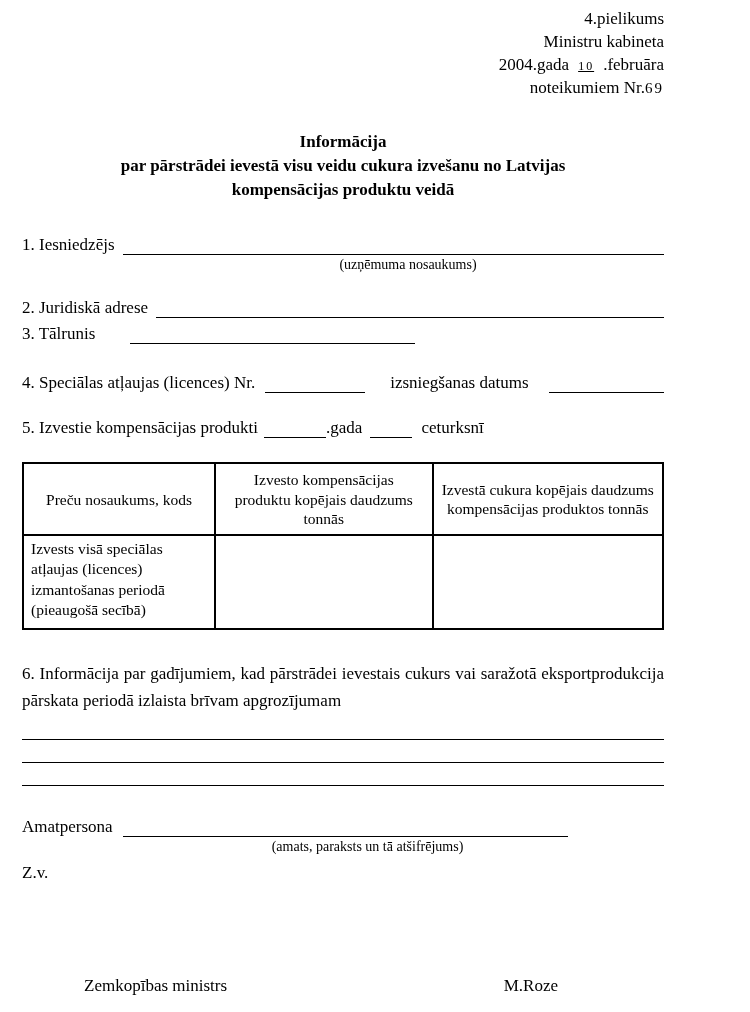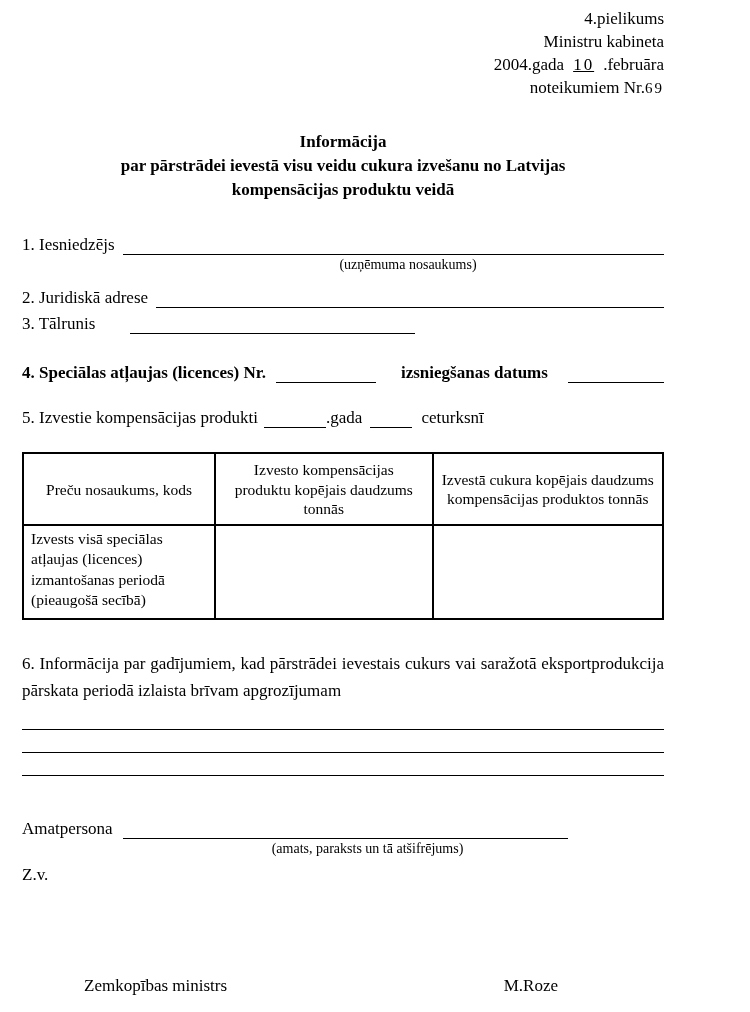--- a/index.html
+++ b/index.html
@@ -10,35 +10,35 @@
     padding: 8px 22px 0 22px;
     background: #ffffff;
     color: #000000;
     font-family: "Liberation Serif", serif;
     font-size: 17px;
     display: flex;
     flex-direction: column;
     overflow: hidden;
   }
   .header-block { text-align: right; line-height: 1.35; }
-  .inserted { font-size: 17px; margin: 0 9px; letter-spacing: 2px; text-decoration: underline; }
+  .inserted { font-size: 12px; margin: 0 9px; letter-spacing: 2px; text-decoration: underline; }
   .inserted-num { font-size: 15px; letter-spacing: 2px; }
   .title-block { text-align: center; font-weight: bold; margin-top: 30px; line-height: 1.42; }
   .field-row { display: flex; align-items: flex-end; white-space: nowrap; }
   .label { white-space: nowrap; }
   .fill-line { border-bottom: 1.5px solid #000; height: 20px; display: inline-block; }
   .grow { flex: 1; }
   .ml8 { margin-left: 8px; }
   .hint { font-size: 14px; }
   .row-item1 { margin-top: 32px; }
   .hint-row-1 { margin-left: 130px; text-align: center; margin-top: 2px; }
-  .row-item2 { margin-top: 14px; }
+  .row-item2 { margin-top: 24px; }
   .row-item3 { margin-top: 5px; }
   .line-item3 { margin-left: 35px; width: 285px; }
-  .row-item4 { margin-top: 28px; font-weight: bold; }
+  .row-item4 { margin-top: 28px; }
   .line-item4a { margin-left: 10px; width: 100px; }
   .mid-item4 { margin-left: 25px; }
   .line-item4b { margin-left: 20px; flex: 1; }
   .row-item5 { margin-top: 24px; }
   .line-item5a { margin-left: 6px; width: 62px; }
   .line-item5b { margin-left: 8px; width: 42px; }
   .end-item5 { margin-left: 9px; }
   .data-table {
     margin-top: 24px;
     border-collapse: collapse;
@@ -61,21 +61,21 @@
   .data-table td {
     vertical-align: top;
     text-align: left;
     padding: 3px 7px;
     line-height: 1.3;
     height: 86px;
   }
   .para6 { margin-top: 30px; text-align: justify; line-height: 1.6; }
   .blank-lines { margin-top: 2px; }
   .blank-line { border-bottom: 1.5px solid #000; height: 22px; }
-  .row-amat { margin-top: 42px; }
+  .row-amat { margin-top: 30px; }
   .amatpersona-line { margin-left: 10px; width: 445px; }
   .hint-row-amat { margin-left: 118px; width: 455px; text-align: center; margin-top: 2px; }
   .zv { margin-top: 8px; }
   .row-datums { margin-top: 24px; }
   .datums-line { width: 152px; }
   .footer-row {
     margin-top: auto;
     margin-bottom: 16px;
     display: flex;
     justify-content: space-between;

